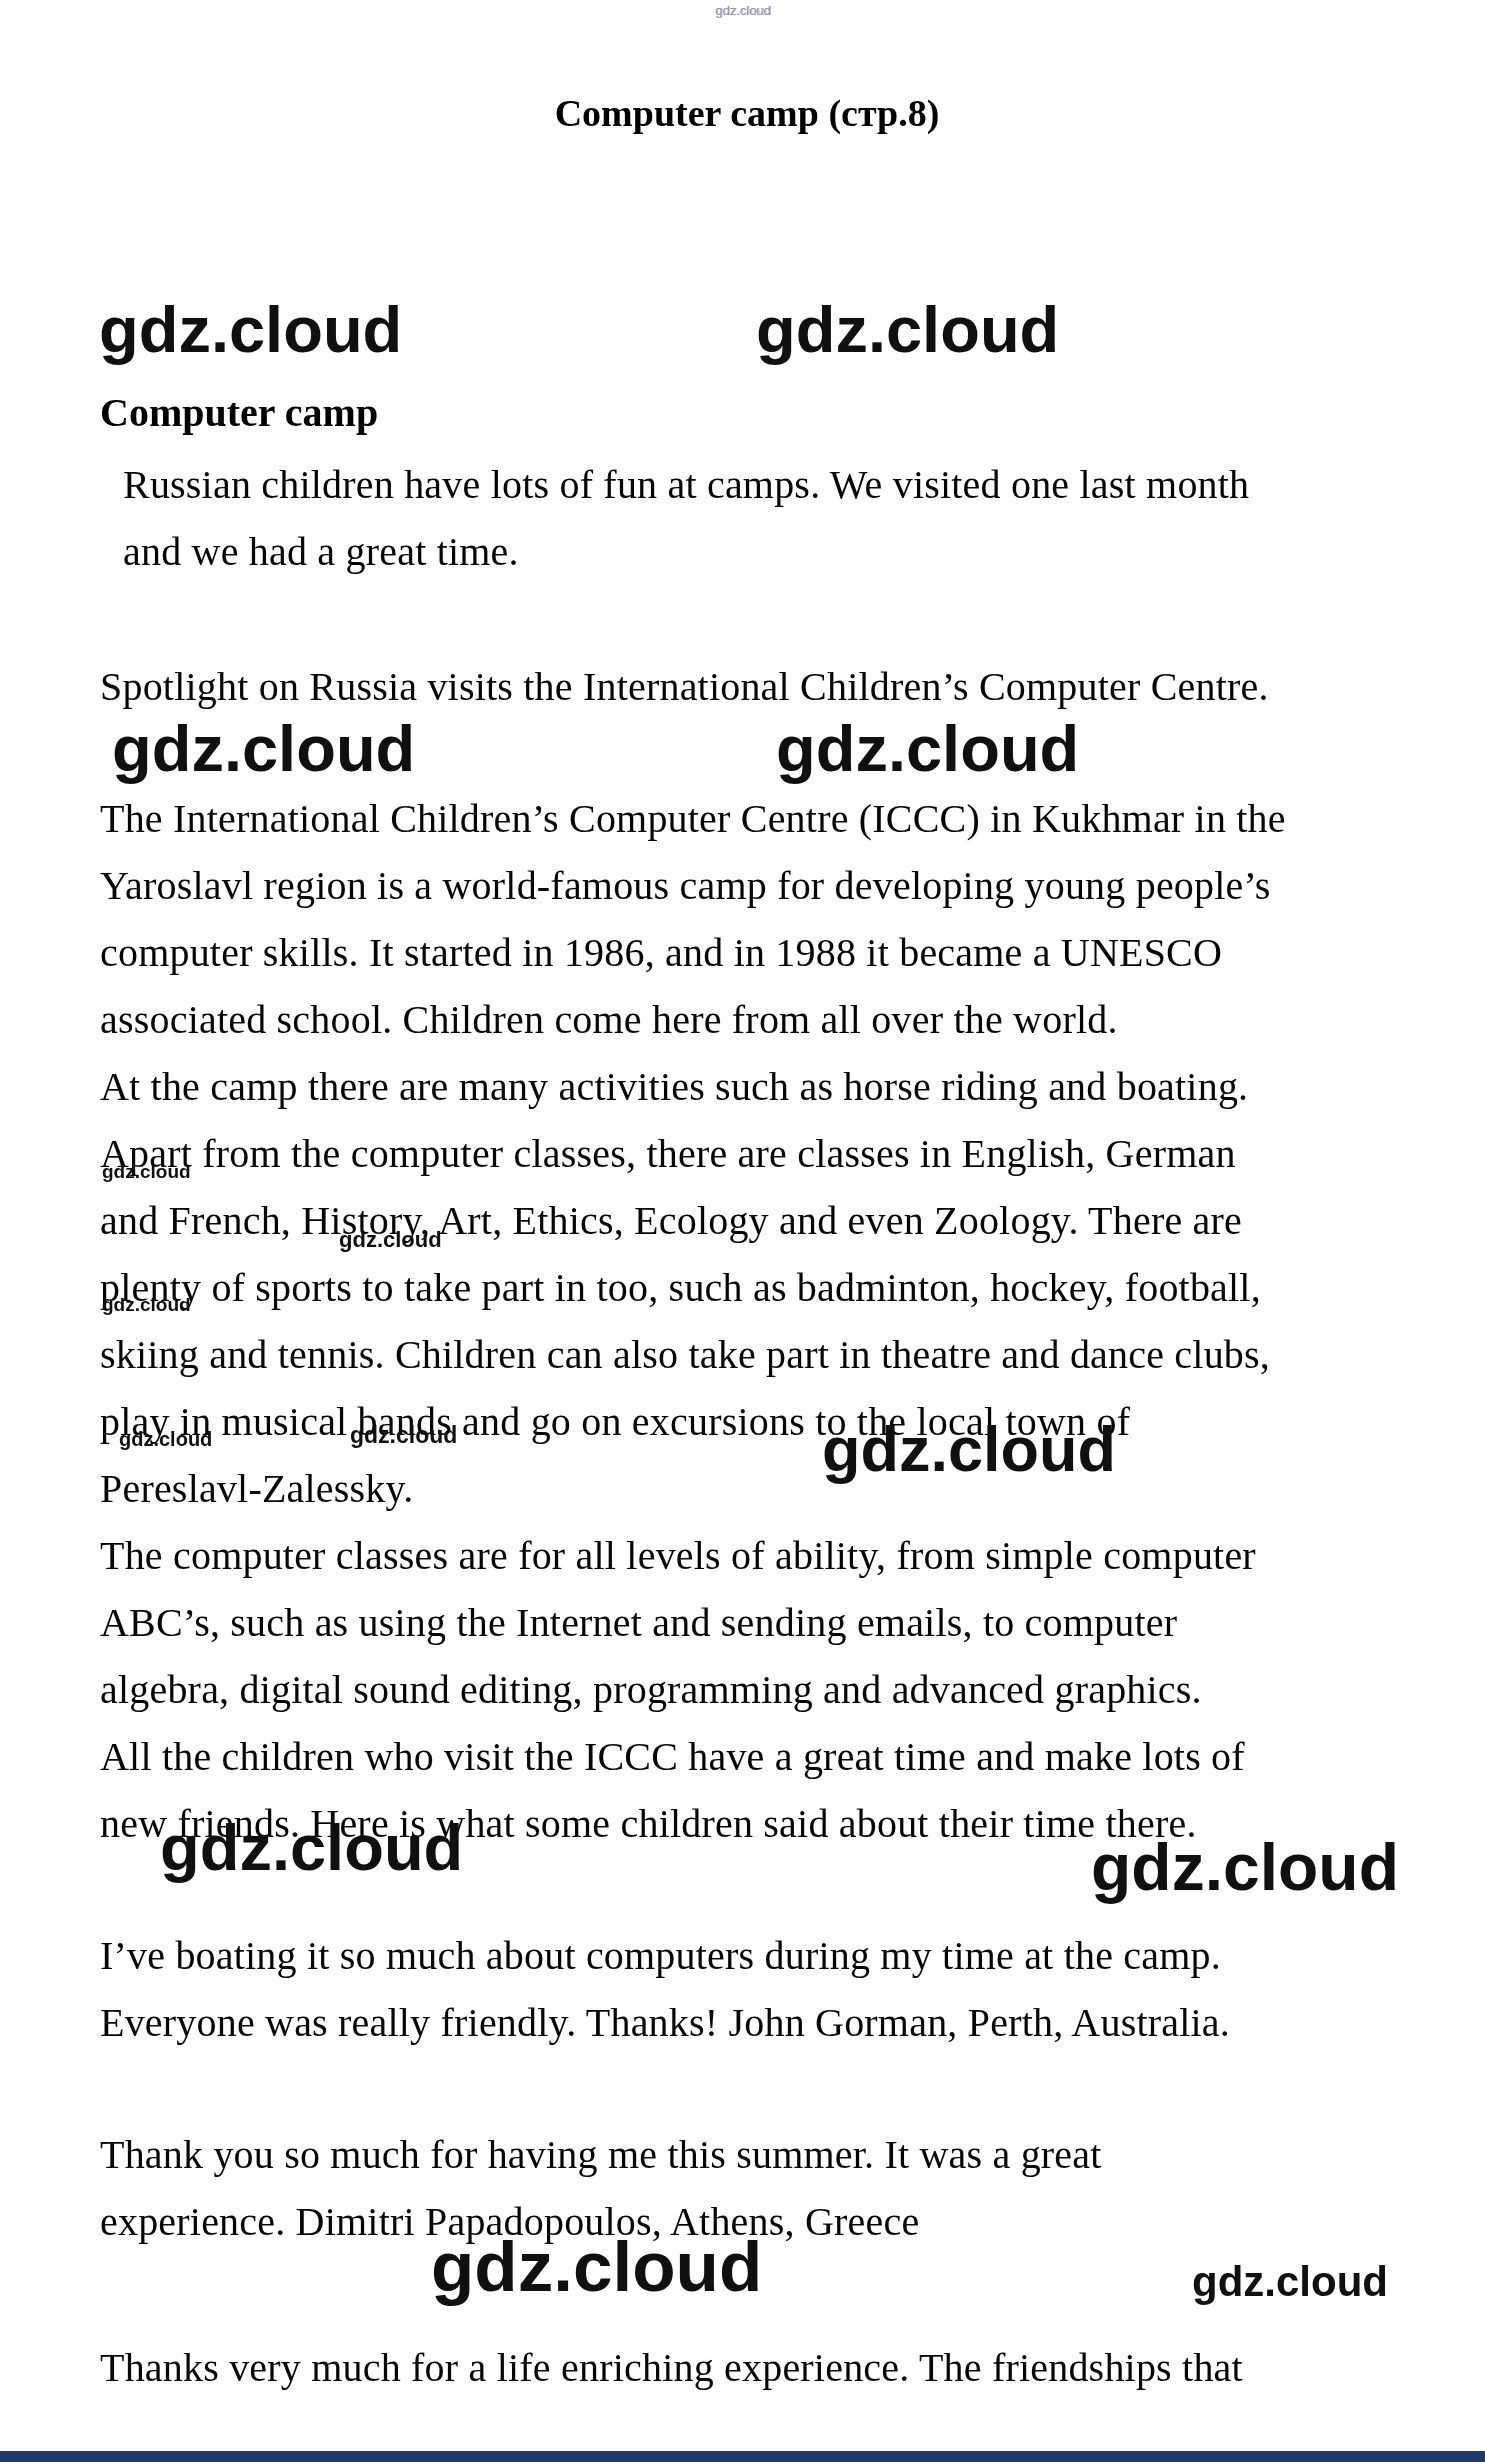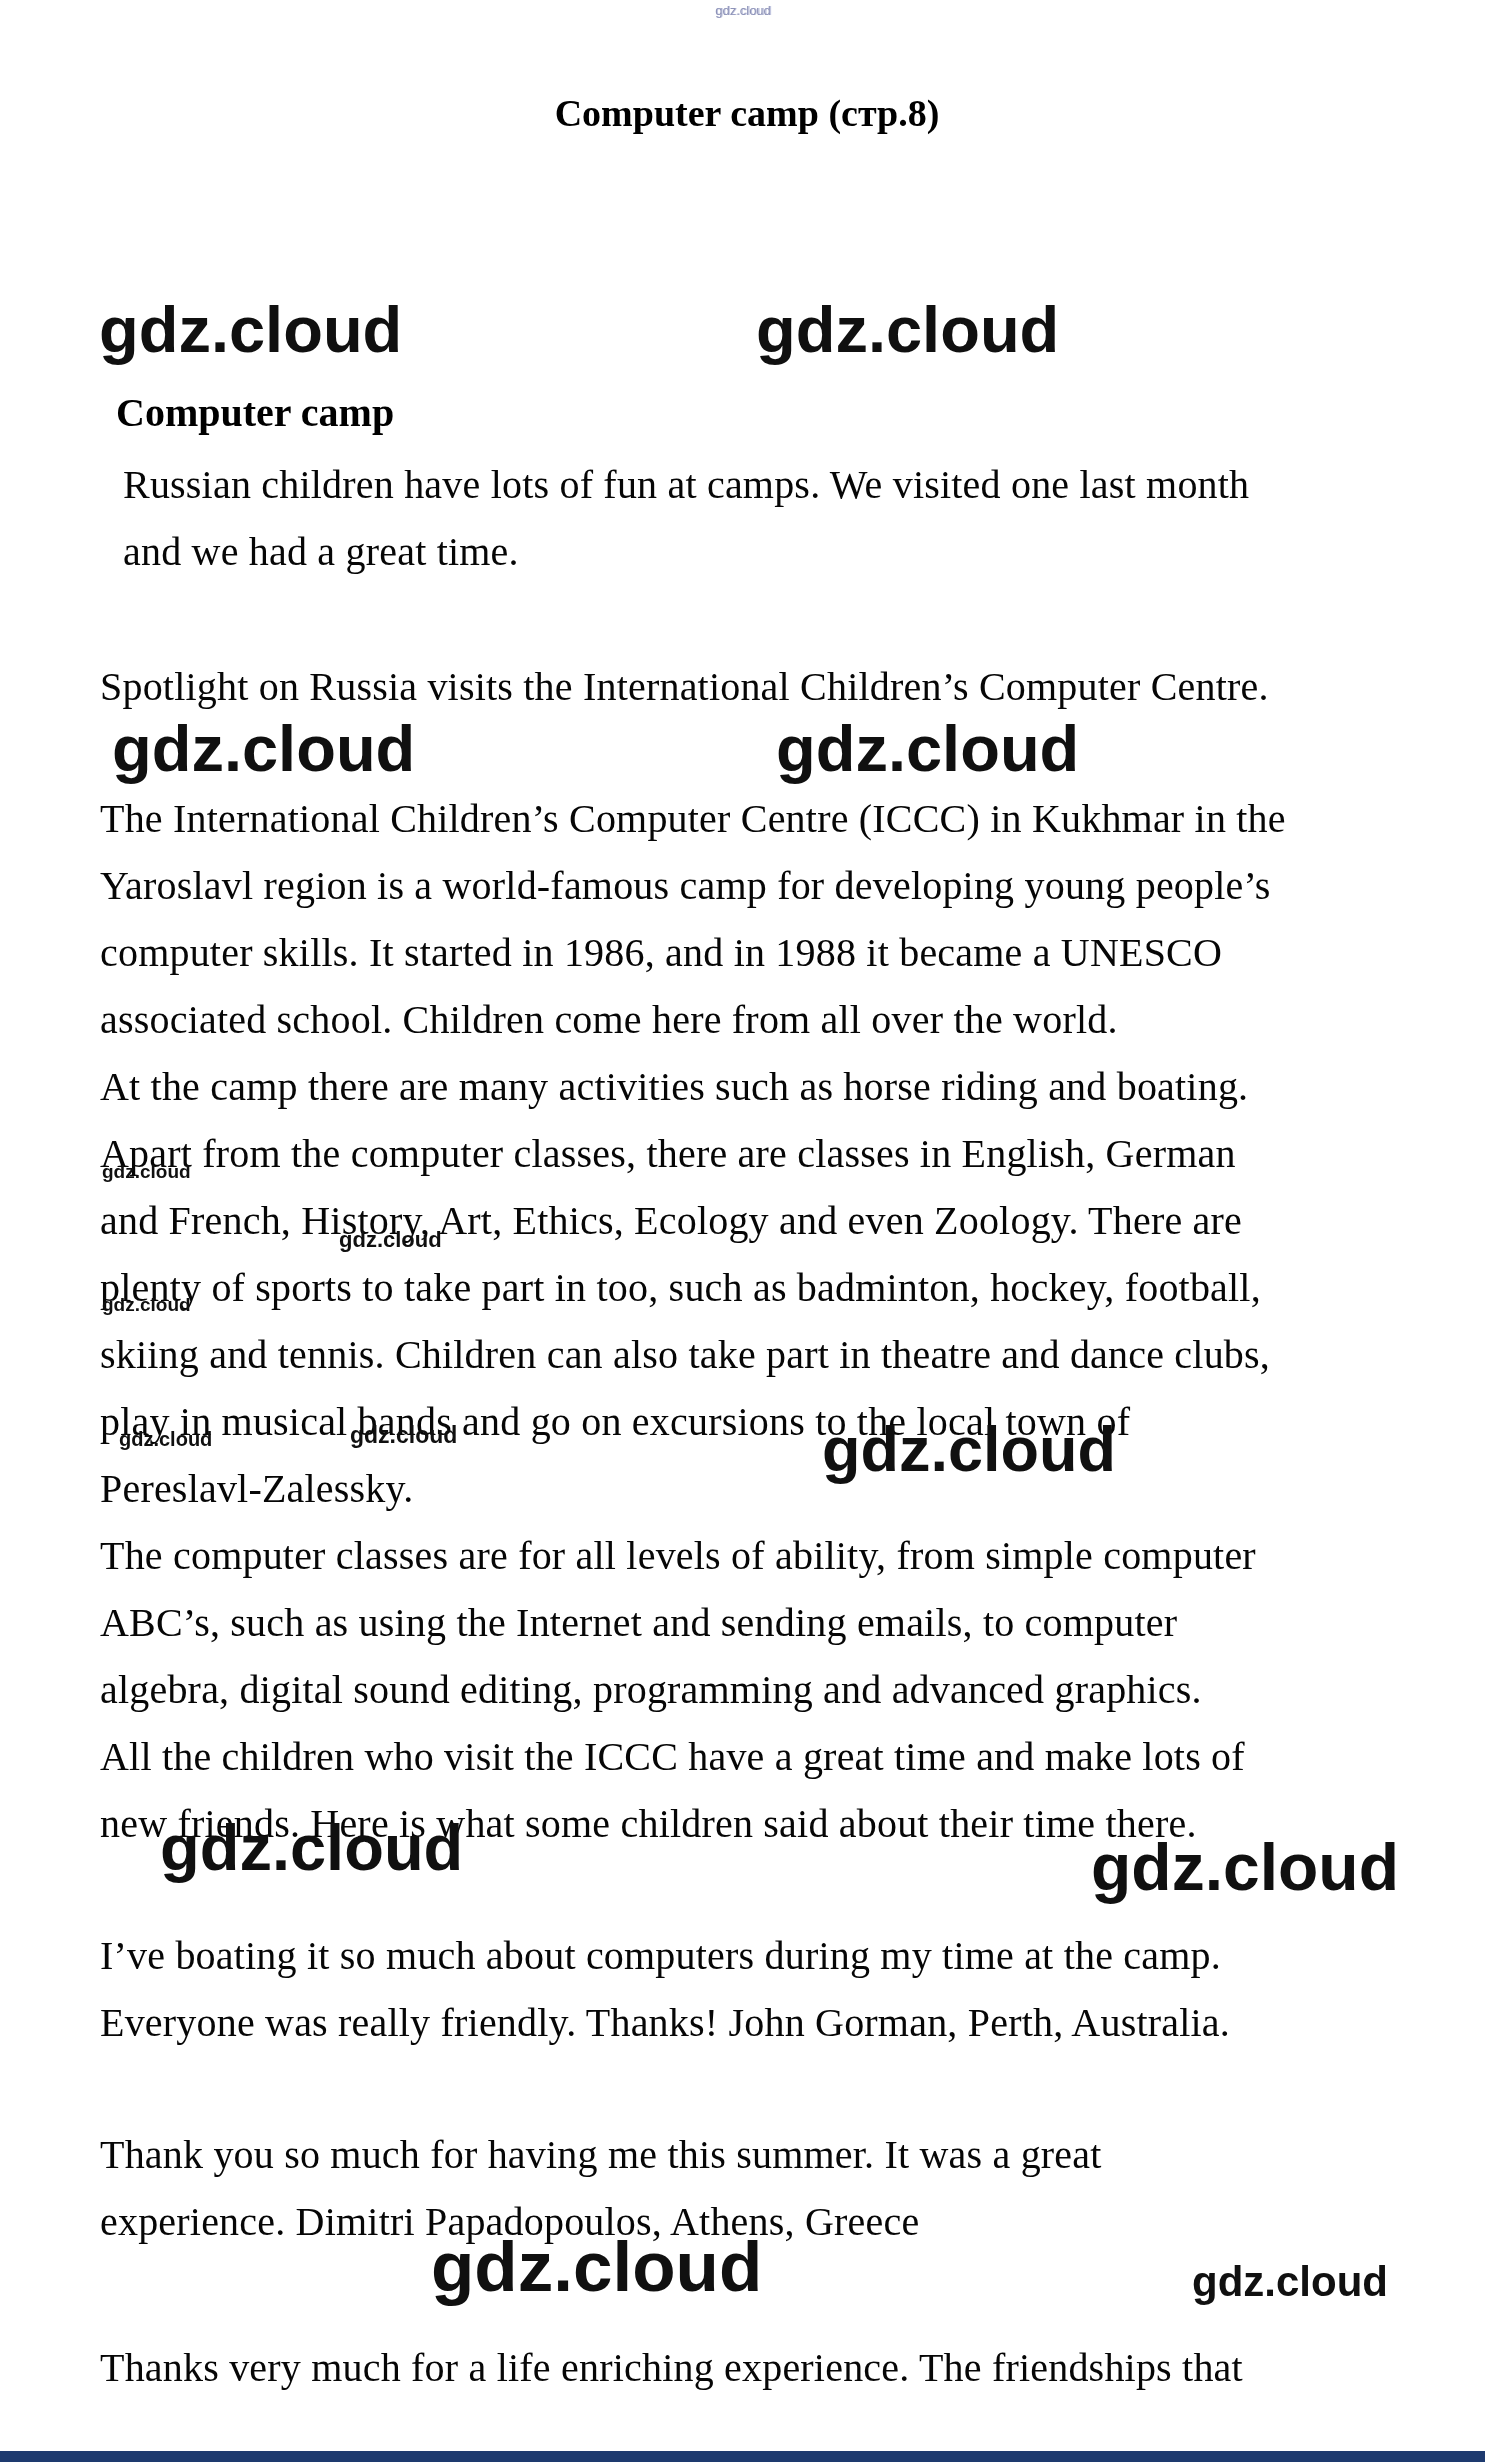--- a/index.html
+++ b/index.html
@@ -75,21 +75,21 @@
 
 <div class="page">
 
   <div class="abs top-wm">gdz.cloud</div>
 
   <div class="abs title">Computer camp (стр.8)</div>
 
   <div class="abs wm" style="left:99px; top:297px; font-size:65px;">gdz.cloud</div>
   <div class="abs wm" style="left:756px; top:297px; font-size:65px;">gdz.cloud</div>
 
-  <div class="abs heading" style="left:100px; top:389px;margin-left:16px;">Computer camp</div>
+  <div class="abs heading" style="left:100px; top:389px;">Computer camp</div>
 
   <div class="abs para" style="left:100px; top:451px;margin-left:23px;">Russian children have lots of fun at camps. We visited one last month
 and we had a great time.</div>
 
   <div class="abs para" style="left:100px; top:653px;">Spotlight on Russia visits the International Children’s Computer Centre.</div>
 
   <div class="abs wm" style="left:112px; top:716px; font-size:65px;">gdz.cloud</div>
   <div class="abs wm" style="left:776px; top:716px; font-size:65px;">gdz.cloud</div>
 
   <div class="abs para" style="left:100px; top:785px;">The International Children’s Computer Centre (ICCC) in Kukhmar in the

